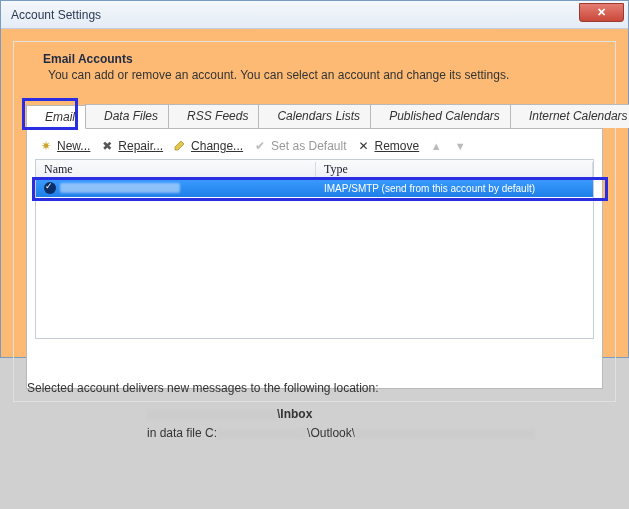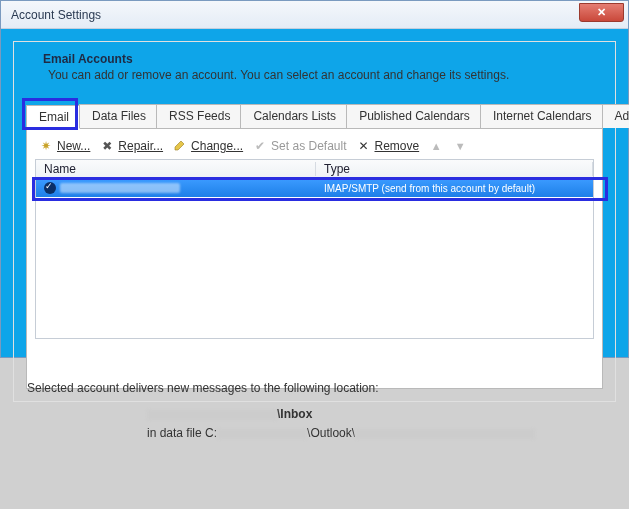--- a/index.html
+++ b/index.html
@@ -9,21 +9,21 @@
     font-size: 12px;
     background: #d0d0d0;
     width: 629px;
     height: 509px;
     overflow: hidden;
     color: #222;
   }
   .window {
     width: 629px;
     height: 358px;
-    background: #0ea5e9;
+    background: #fdba74;
     border: 1px solid #7a9abf;
     position: relative;
   }
   .titlebar {
     height: 28px;
     background: linear-gradient(#f4f7fb, #e4ecf6);
     border-bottom: 1px solid #c3cfde;
     display: flex;
     align-items: center;
     padding: 0 4px 0 10px;
@@ -60,28 +60,29 @@
     margin-top: 22px;
     position: relative;
   }
   .tabstrip {
     display: flex;
     border-bottom: 1px solid #b9b9b9;
     position: relative;
     z-index: 2;
   }
   .tab {
-    padding: 4px 10px 4px 12px;
+    padding: 4px 10px 4px 18px;
     border: 1px solid #b9b9b9;
     border-bottom: none;
     background: #f6f6f6;
     margin-right: -1px;
     color: #333;
     font-size: 12px;
     white-space: nowrap;
+    font-style: italic;
   }
   .tab.selected {
     background: #fff;
     position: relative;
     top: 1px;
     border-bottom: 1px solid #fff;
   }
   .highlight-box {
     border: 3px solid #2a2de0;
     position: absolute;
@@ -127,20 +128,21 @@
     display: flex;
     background: linear-gradient(#fafbfc, #eef1f5);
     border: 1px solid #c6cdd6;
     height: 20px;
     align-items: center;
   }
   .listheader .col {
     padding: 0 8px;
     border-right: 1px solid #d6dbe2;
     color: #223;
+    font-family: Liberation Serif, serif;
   }
   .col-name { width: 280px; }
   .col-type { flex: 1; }
   .listbody {
     border: 1px solid #c6cdd6;
     border-top: none;
     height: 160px;
     background: #fff;
     overflow: hidden;
   }

